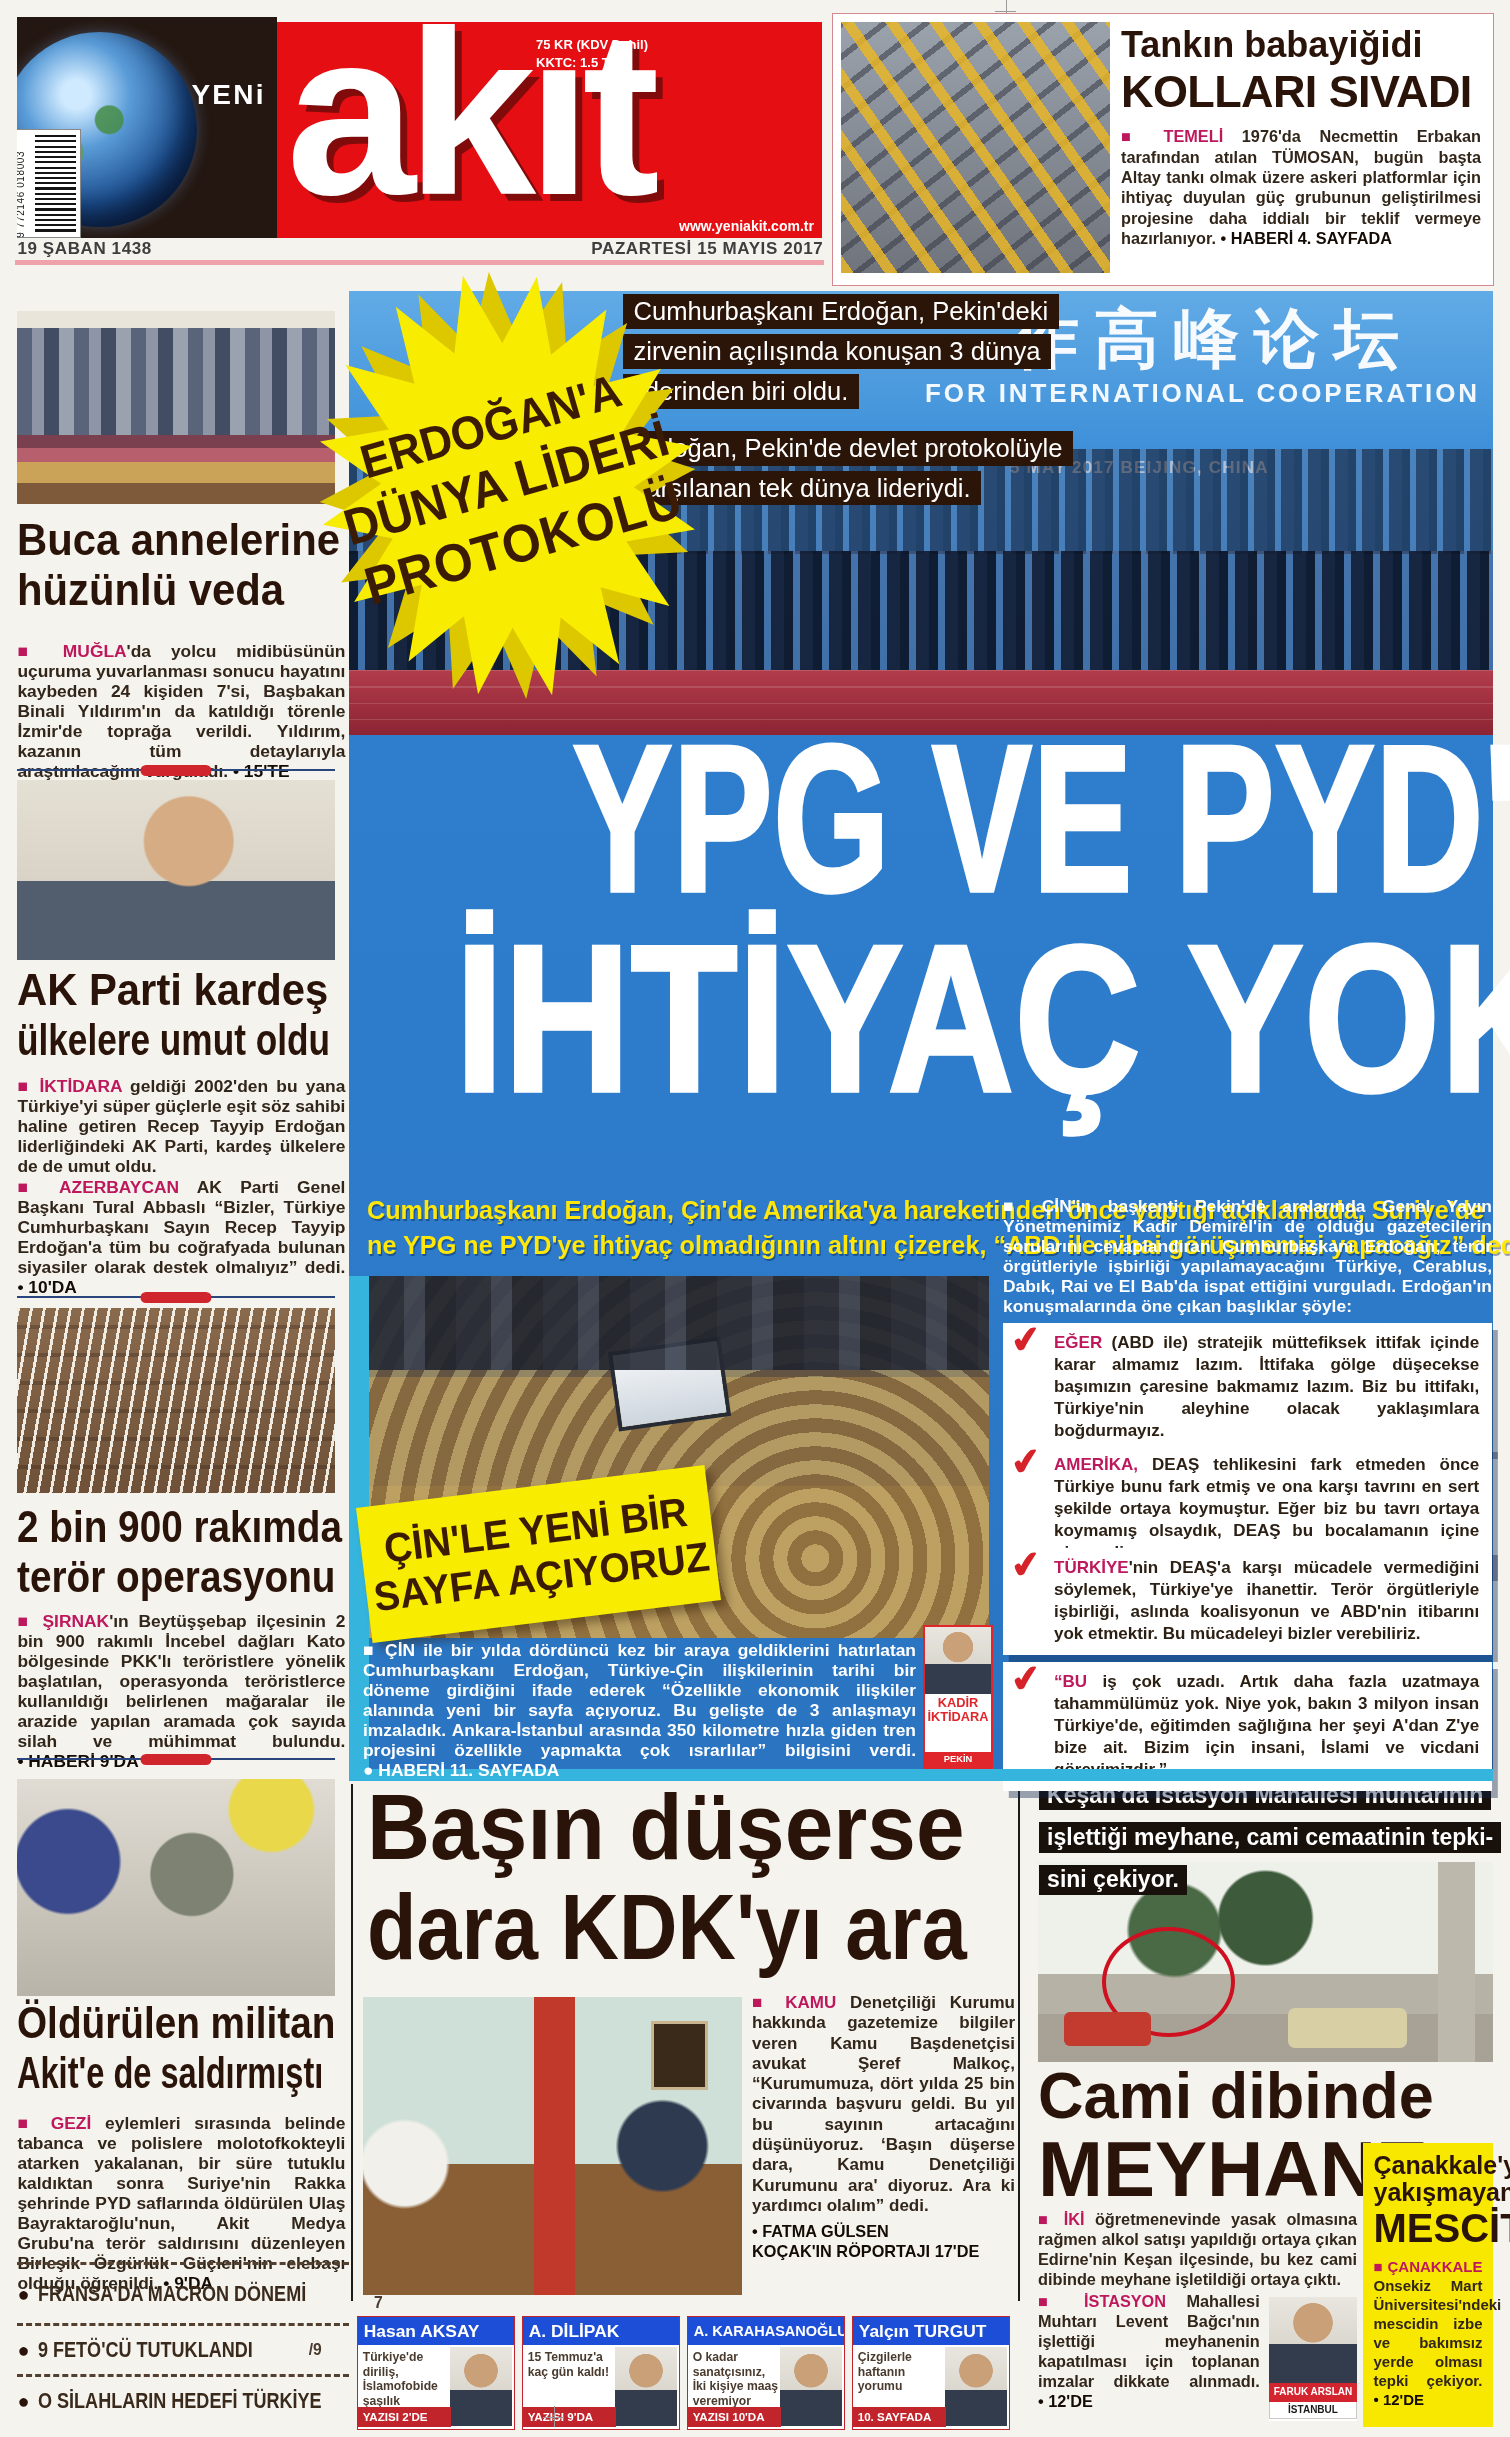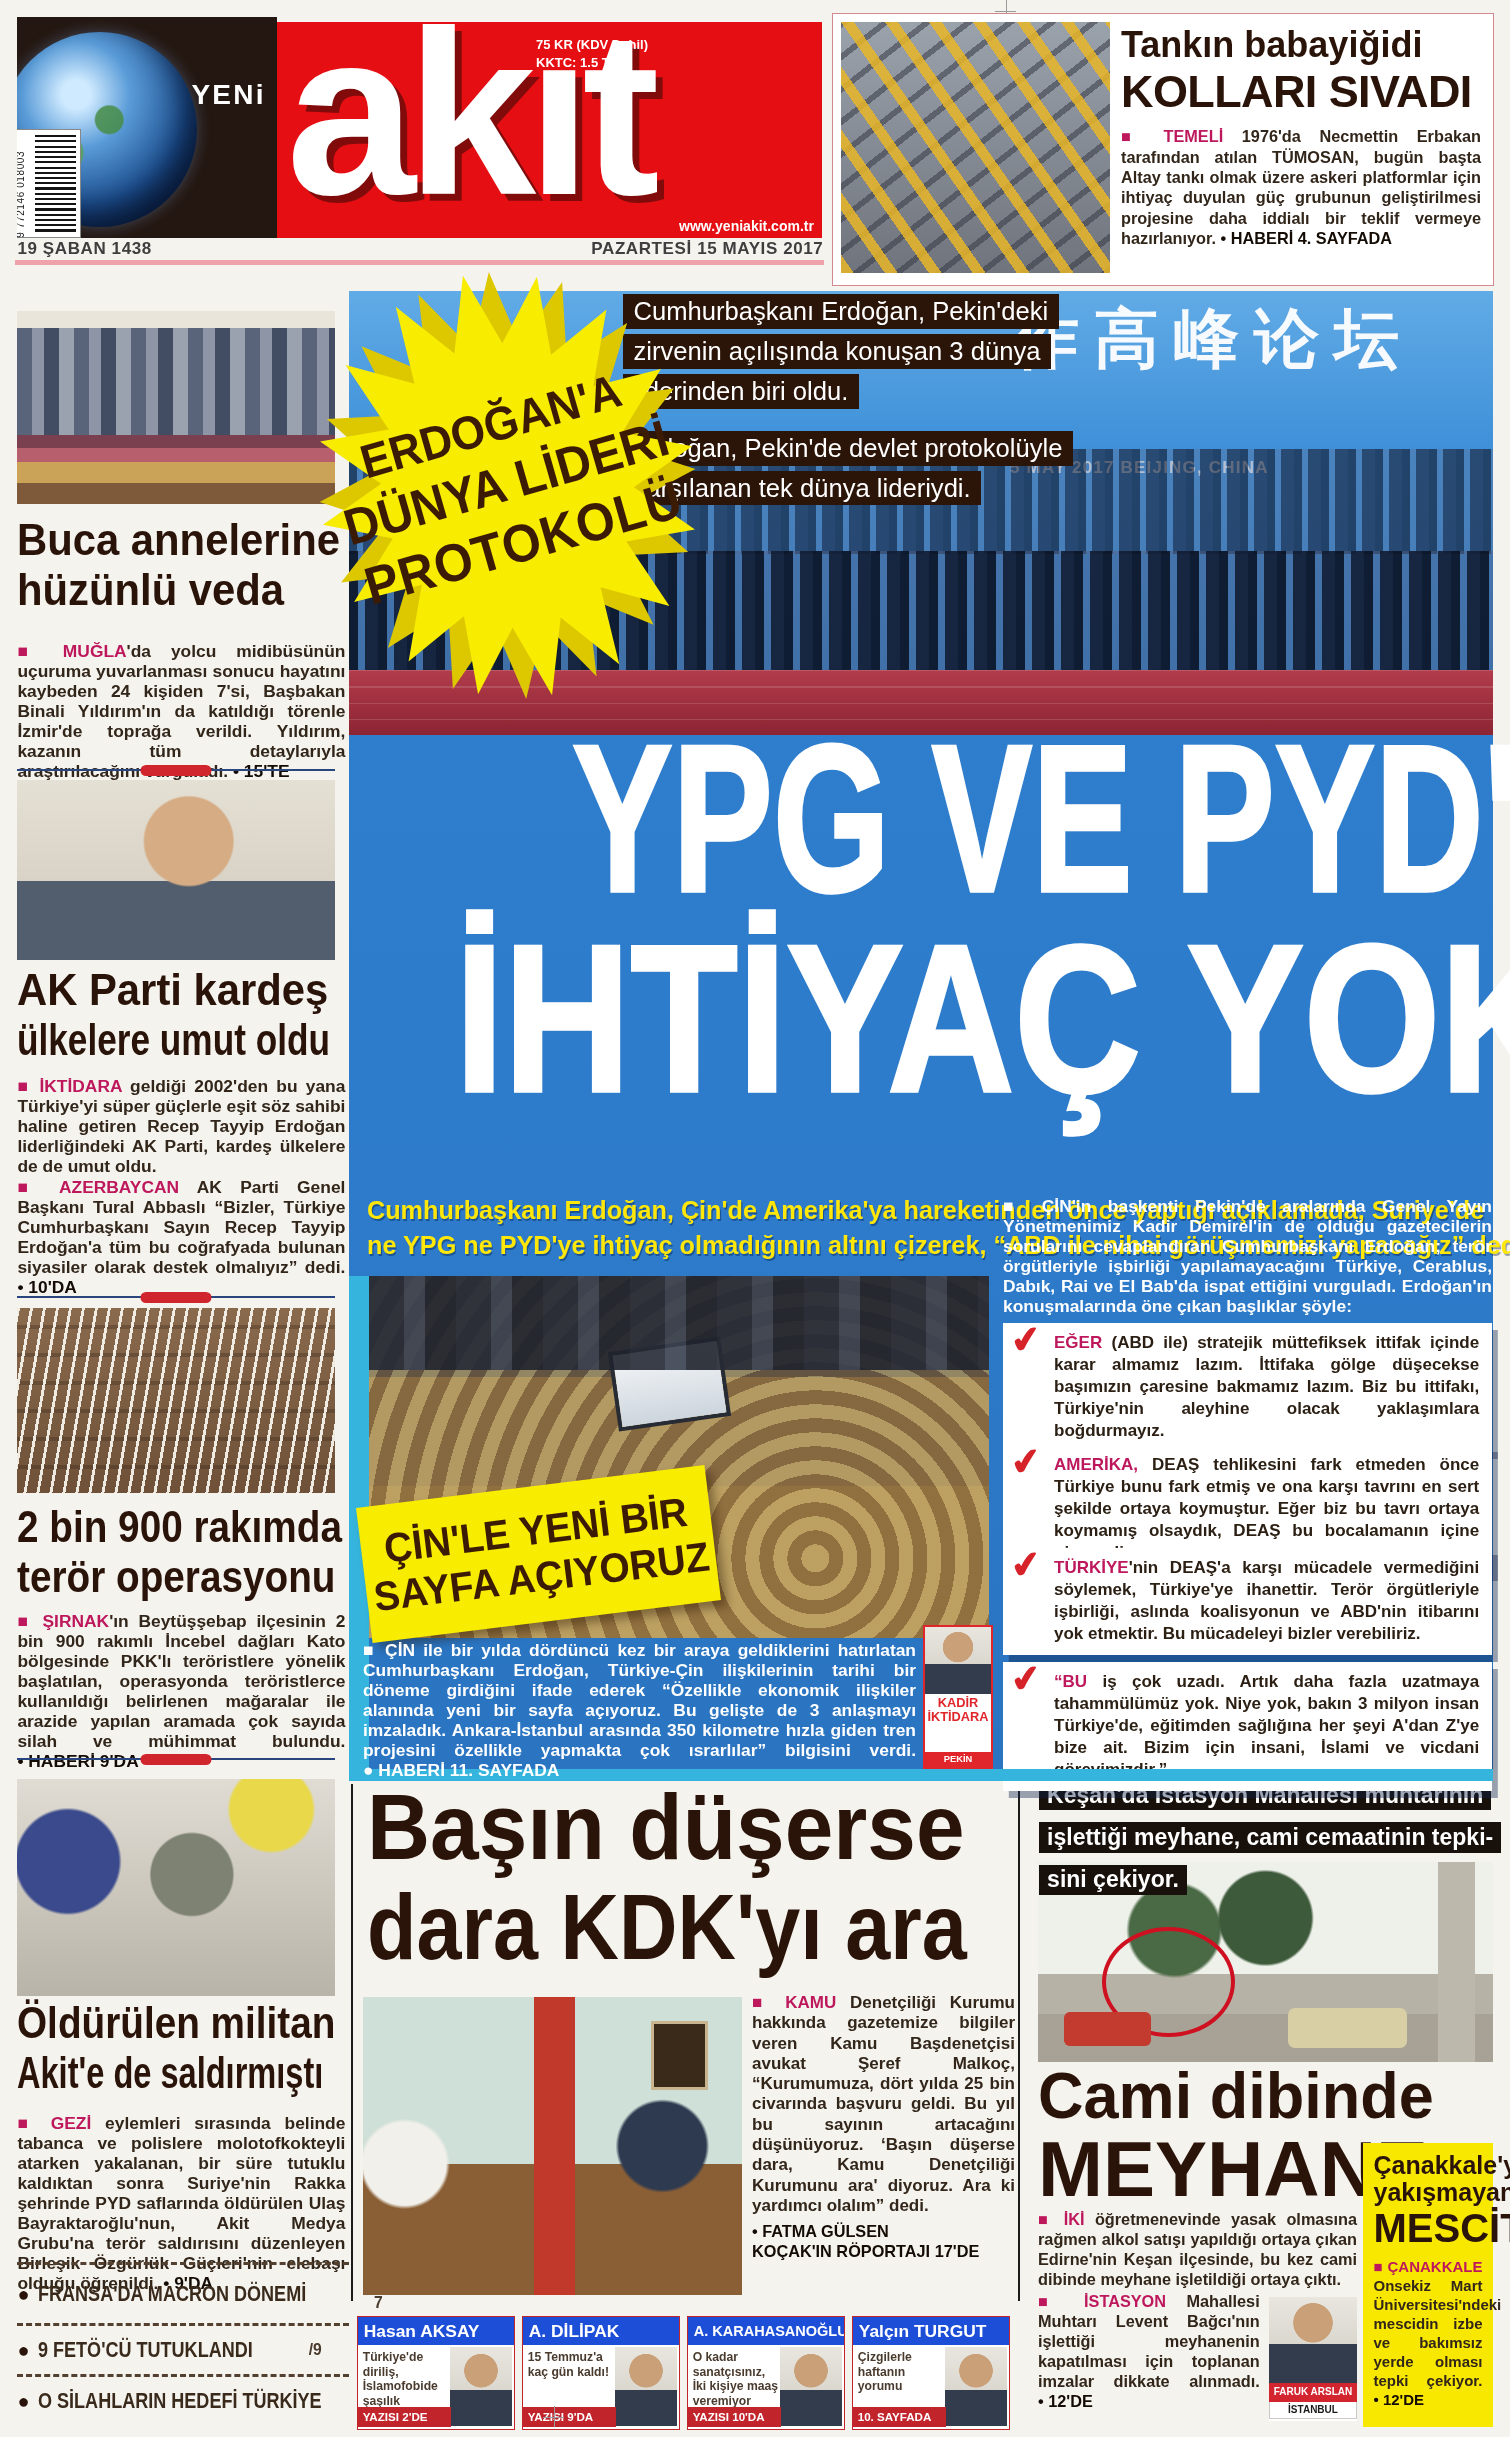--- a/index.html
+++ b/index.html
@@ -231,20 +231,21 @@
     <div class="ph ph-factory"></div>
     <div class="tank-text">
       <div class="tank-h1">Tankın babayiğidi</div>
       <div class="tank-h2">KOLLARI SIVADI</div>
       <div class="tank-body"><b class="lead">■ TEMELİ</b><span> 1976'da Necmettin Erbakan tarafından atılan TÜMOSAN, bugün başta Altay tankı olmak üzere askeri platformlar için ihtiyaç duyulan güç grubunun geliştirilmesi projesine daha iddialı bir teklif vermeye hazırlanıyor. </span><span class="ref">• HABERİ 4. SAYFADA</span></div>
     </div>
   </div>
 
   <div class="abs main-photo"></div>
   <div class="abs bk-cn">作高峰论坛</div>
+  <div class="abs bk-en">FOR INTERNATIONAL COOPERATION</div>
   <div class="abs bk-date">5 MAY 2017  BEIJING, CHINA</div>
   <div class="abs row-back"></div>
   <div class="abs row-front"></div>
   <div class="abs carpet"></div>
 
   <div class="abs ov">
     <span class="ov-line">Cumhurbaşkanı Erdoğan, Pekin'deki</span>
     <span class="ov-line">zirvenin açılışında konuşan 3 dünya</span>
     <span class="ov-line">liderinden biri oldu.</span>
     <span class="ov-line ov-gap">Erdoğan, Pekin'de devlet protokolüyle</span>

